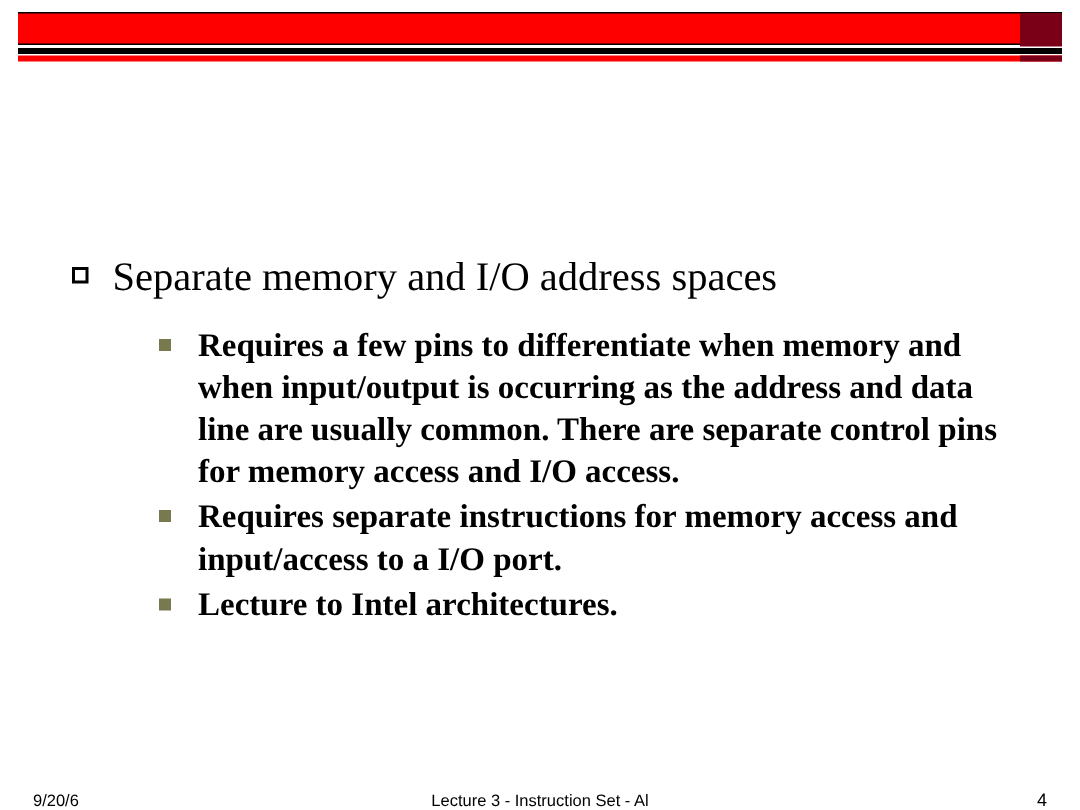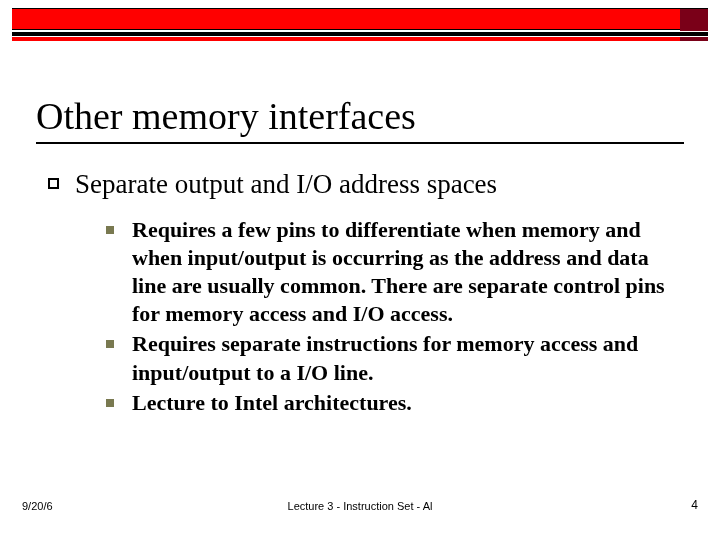--- a/index.html
+++ b/index.html
@@ -13,51 +13,50 @@
   .bar-redthin::after { content: ""; position: absolute; right: 0; top: 0; width: 28px; height: 4px; background: #7a0018; }
   .title { position: absolute; top: 94px; left: 36px; right: 36px; font-size: 38px; font-weight: 400; border-bottom: 2px solid #000; padding-bottom: 4px; }
   .body { position: absolute; top: 168px; left: 48px; right: 36px; }
   .l1 { display: flex; align-items: flex-start; margin-bottom: 14px; }
   .l1 .bullet { width: 11px; height: 11px; border: 2px solid #000; margin-top: 10px; margin-right: 16px; flex-shrink: 0; }
   .l1 .text { font-size: 27px; line-height: 1.25; }
   .l2wrap { margin-left: 58px; }
   .l2 { display: flex; align-items: flex-start; margin-bottom: 2px; }
   .l2 .bullet { width: 8px; height: 8px; background: #797950; margin-top: 10px; margin-right: 18px; flex-shrink: 0; }
   .l2 .text { font-size: 22px; line-height: 1.28; font-weight: bold; }
-  .footer { position: absolute; bottom: 28px; left: 0; right: 0; height: 18px; padding-left: 12px; }
+  .footer { position: absolute; bottom: 0; left: 0; right: 0; height: 18px; padding-left: 12px; }
   .foot-left { position: absolute; left: 22px; bottom: 0; font-size: 11px; font-family: Arial, sans-serif; }
   .foot-center { position: absolute; left: 0; right: 0; bottom: 0; text-align: center; font-size: 11px; font-family: Arial, sans-serif; }
   .foot-right { position: absolute; right: 22px; bottom: 0; font-size: 12px; font-family: Arial, sans-serif; }
 </style>
 </head>
 <body>
 
 <div class="slide">
 
   <div class="topbar">
     <div class="bar-red1"></div>
     <div class="bar-black"></div>
     <div class="bar-redthin"></div>
   </div>
 
-  <div class="title">Other memory interfaces</div>
 
   <div class="body">
     <div class="l1">
       <div class="bullet"></div>
-      <div class="text">Separate output and I/O address spaces</div>
+      <div class="text">Separate memory and I/O address spaces</div>
     </div>
     <div class="l2wrap">
       <div class="l2">
         <div class="bullet"></div>
         <div class="text">Requires a few pins to differentiate when memory and when input/output is occurring as the address and data line are usually common.  There are separate control pins for memory access and I/O access.</div>
       </div>
       <div class="l2">
         <div class="bullet"></div>
-        <div class="text">Requires separate instructions for memory access and input/output to a I/O line.</div>
+        <div class="text">Requires separate instructions for memory access and input/access to a I/O port.</div>
       </div>
       <div class="l2">
         <div class="bullet"></div>
         <div class="text">Lecture to Intel architectures.</div>
       </div>
     </div>
   </div>
 
   <div class="footer">
     <div class="foot-left">9/20/6</div>

